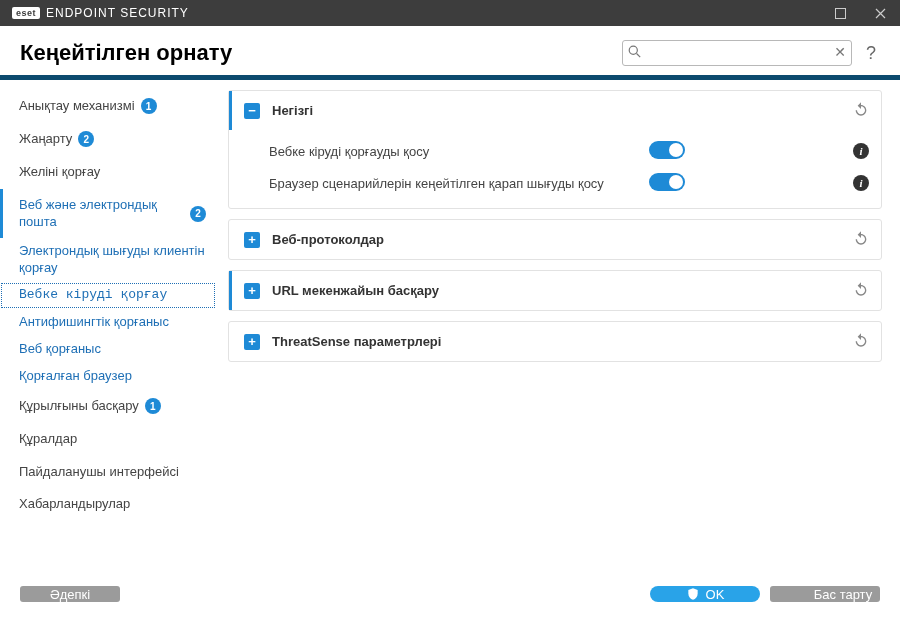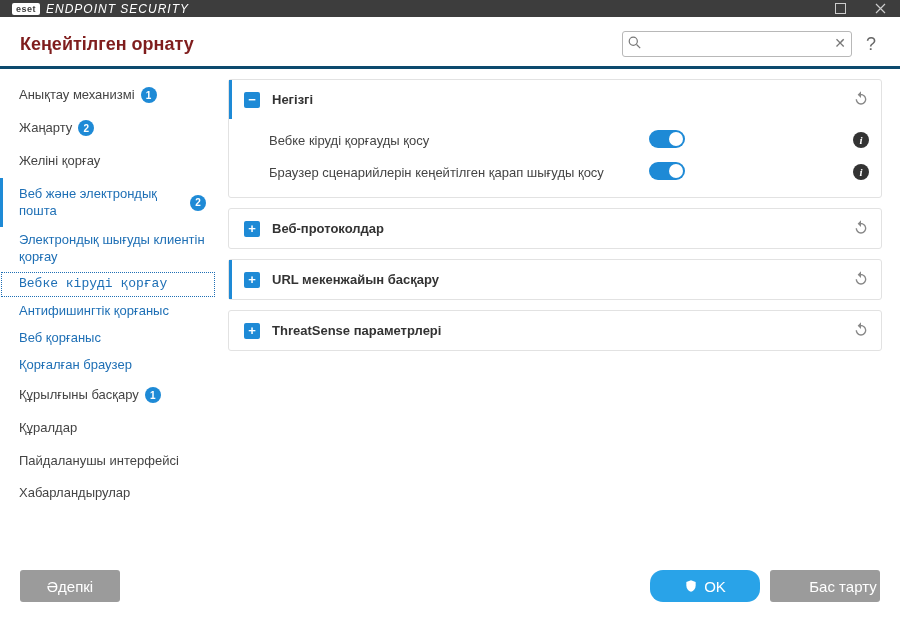--- a/index.html
+++ b/index.html
@@ -10,54 +10,54 @@
       background: #fff;
       width: 900px;
       height: 620px;
       overflow: hidden;
       display: flex;
       flex-direction: column;
     }
     .titlebar {
       background: #3d3d3d;
       color: #fff;
-      height: 17px;
+      height: 26px;
       display: flex;
       align-items: center;
       padding: 0 0 0 12px;
       font-size: 12px;
       letter-spacing: 0.5px;
     }
     .titlebar .brand-logo {
       background: #fff;
       color: #3d3d3d;
       font-size: 9px;
       font-weight: bold;
       padding: 1px 4px;
       border-radius: 2px;
       margin-right: 6px;
     }
-    .titlebar .title-text { font-weight: 300; letter-spacing: 1px; font-style: italic; }
+    .titlebar .title-text { font-weight: 300; letter-spacing: 1px; }
     .titlebar .win-controls { margin-left: auto; display: flex; }
     .titlebar .win-btn {
       width: 40px; height: 30px;
       display: flex; align-items: center; justify-content: center;
       color: #ccc;
       cursor: pointer;
     }
     .header-row {
       display: flex;
       align-items: center;
       padding: 14px 20px 8px 20px;
       border-bottom: 1px solid transparent;
     }
     .page-title {
-      font-size: 18px;
+      font-size: 22px;
       font-weight: 600;
-      color: #7f1d1d;
+      color: #000000;
     }
     .search-wrap {
       margin-left: auto;
       display: flex;
       align-items: center;
       gap: 10px;
     }
     .search-box {
       position: relative;
       width: 230px;
@@ -80,21 +80,21 @@
       color: #777; cursor: pointer; font-size: 14px;
     }
     .help-btn {
       font-size: 18px; color: #666; cursor: pointer;
       width: 18px; text-align: center;
     }
     .body {
       flex: 1;
       display: flex;
       overflow: hidden;
-      border-top: 3px solid #0c4a6e;
+      border-top: 5px solid #0c4a6e;
     }
     .sidebar {
       width: 220px;
       padding: 10px 4px 10px 0;
       overflow-y: auto;
     }
     .side-item {
       display: flex;
       align-items: center;
       padding: 8px 10px 8px 16px;
@@ -214,25 +214,25 @@
       font-style: italic;
       font-family: Georgia, serif;
     }
     .footer {
       display: flex;
       align-items: center;
       padding: 14px 20px 18px 20px;
       gap: 10px;
     }
     .btn {
-      height: 32px;
+      height: 16px;
       min-width: 100px;
       border: none;
       border-radius: 3px;
-      font-size: 15px;
+      font-size: 13px;
       cursor: pointer;
       display: inline-flex;
       align-items: center;
       justify-content: center;
       gap: 6px;
     }
     .btn-default {
       background: #9b9b9b;
       color: #fff;
     }

